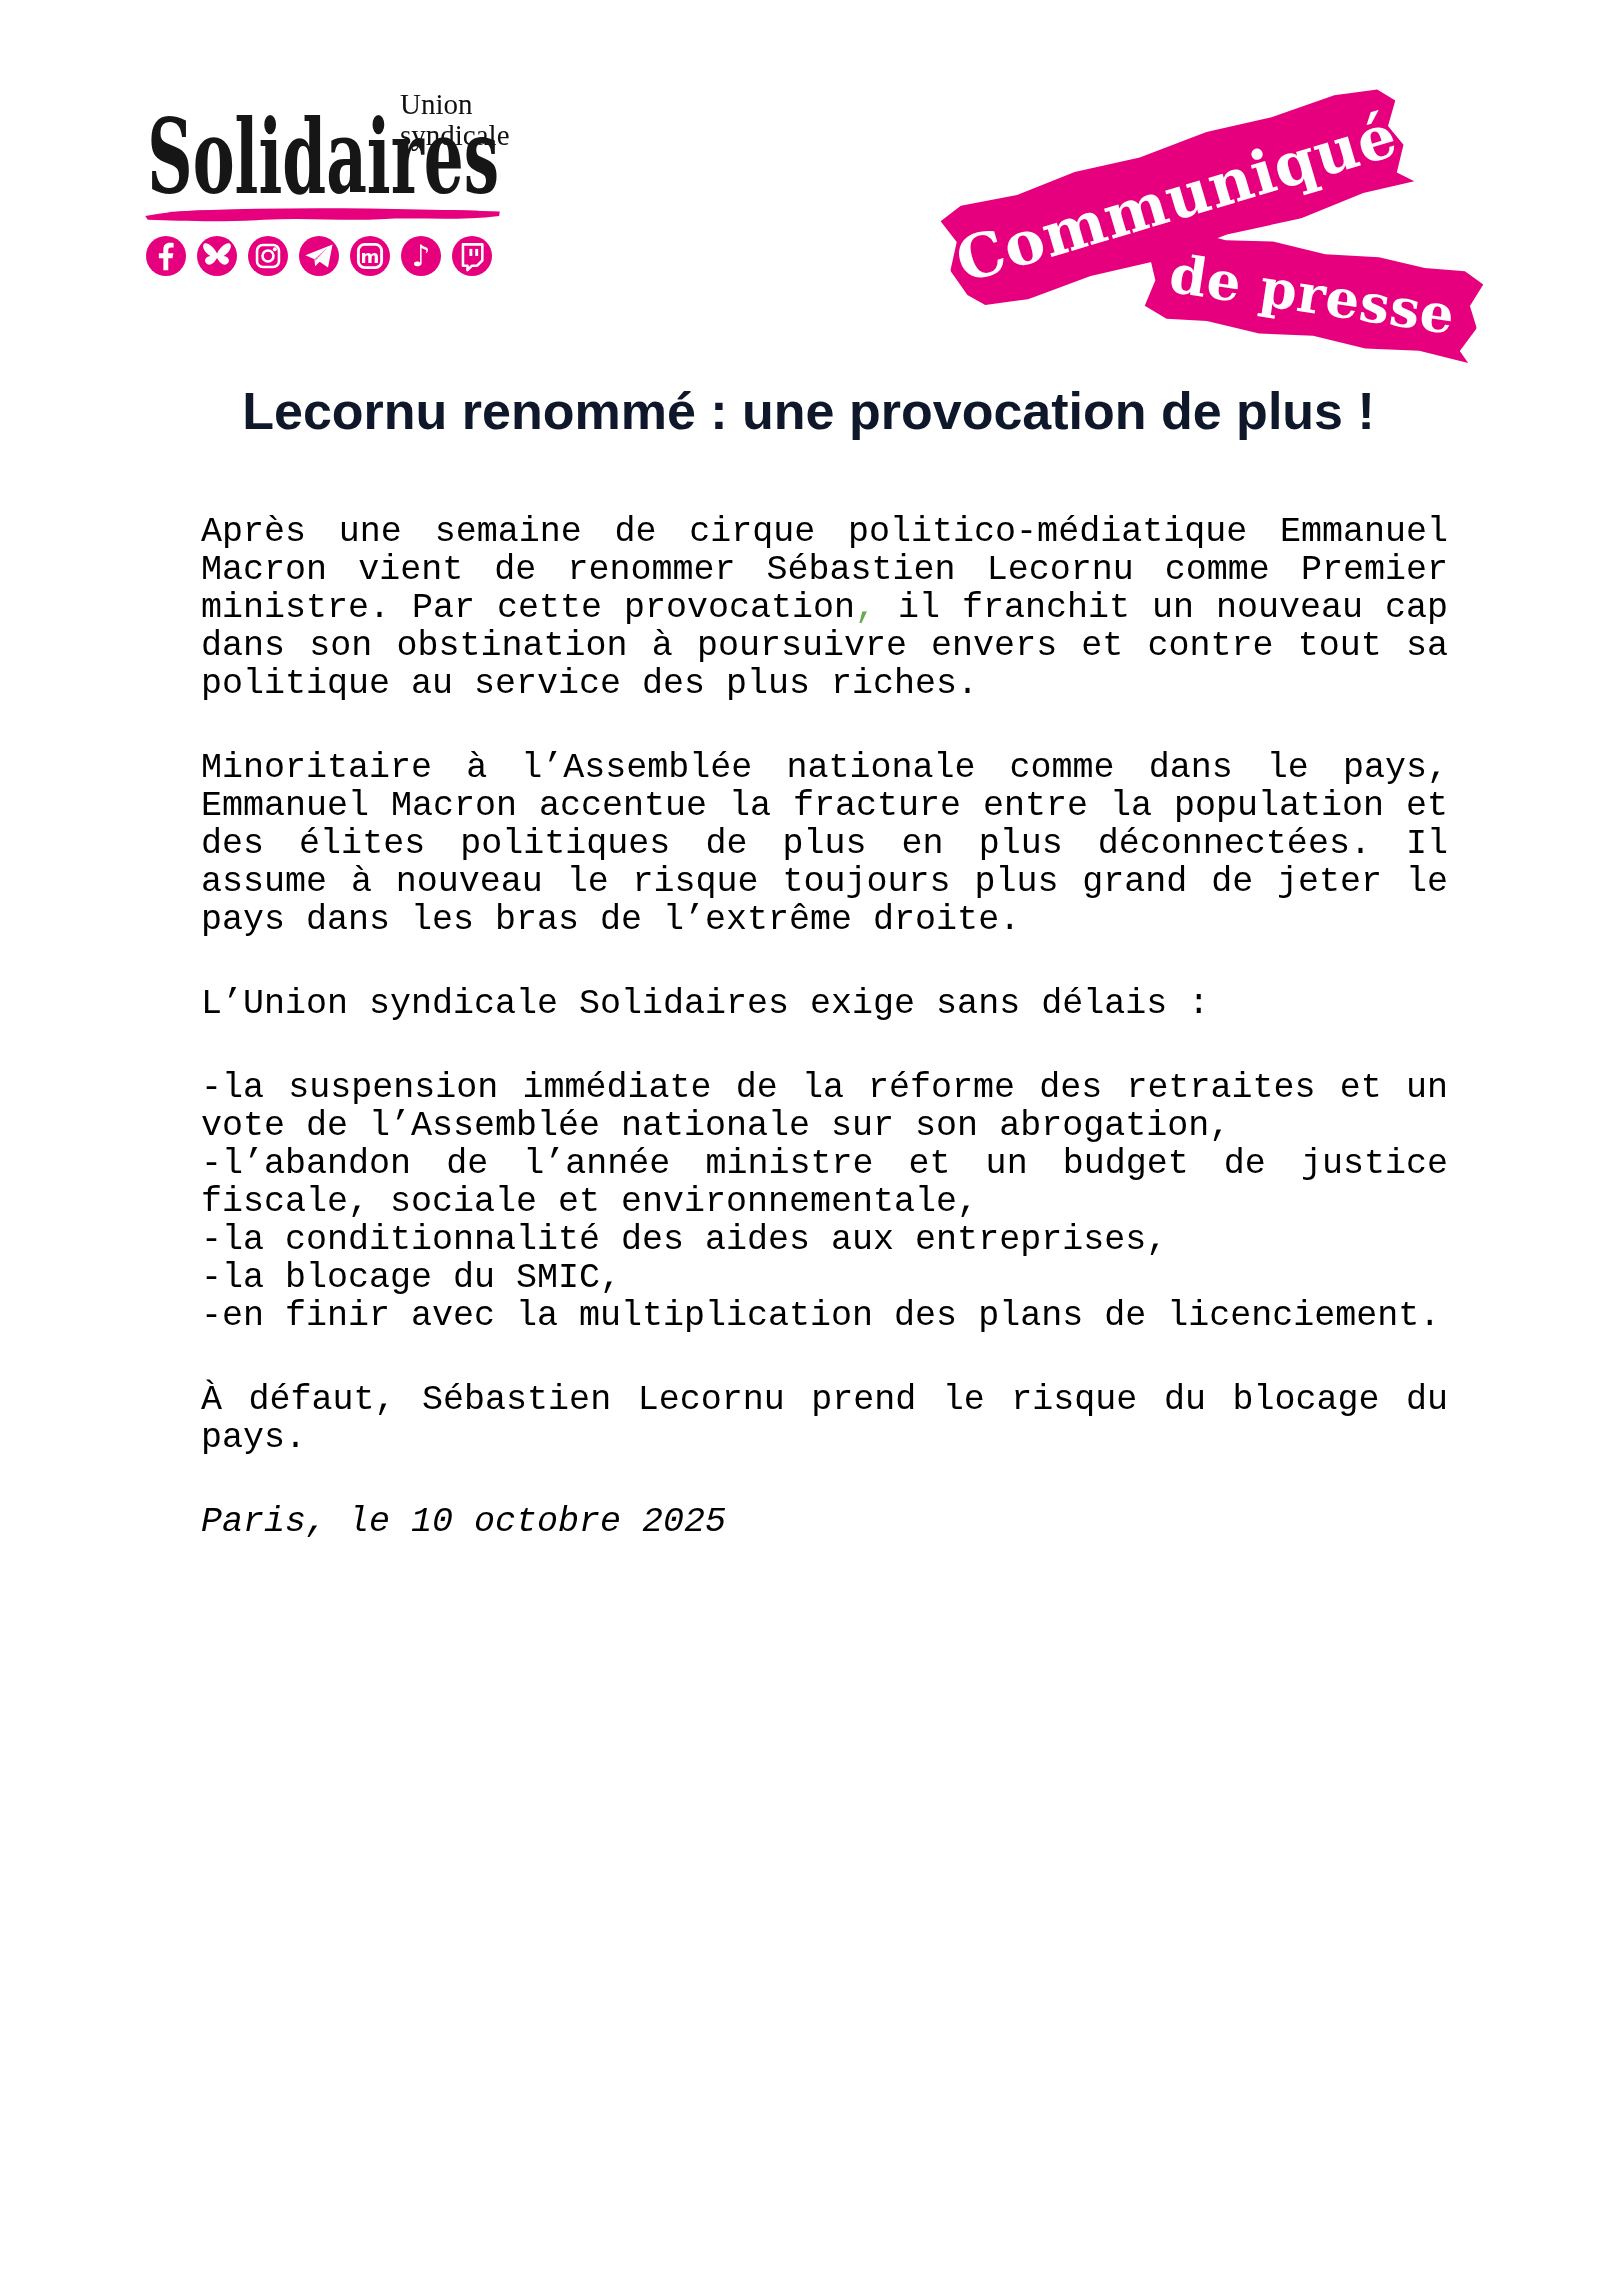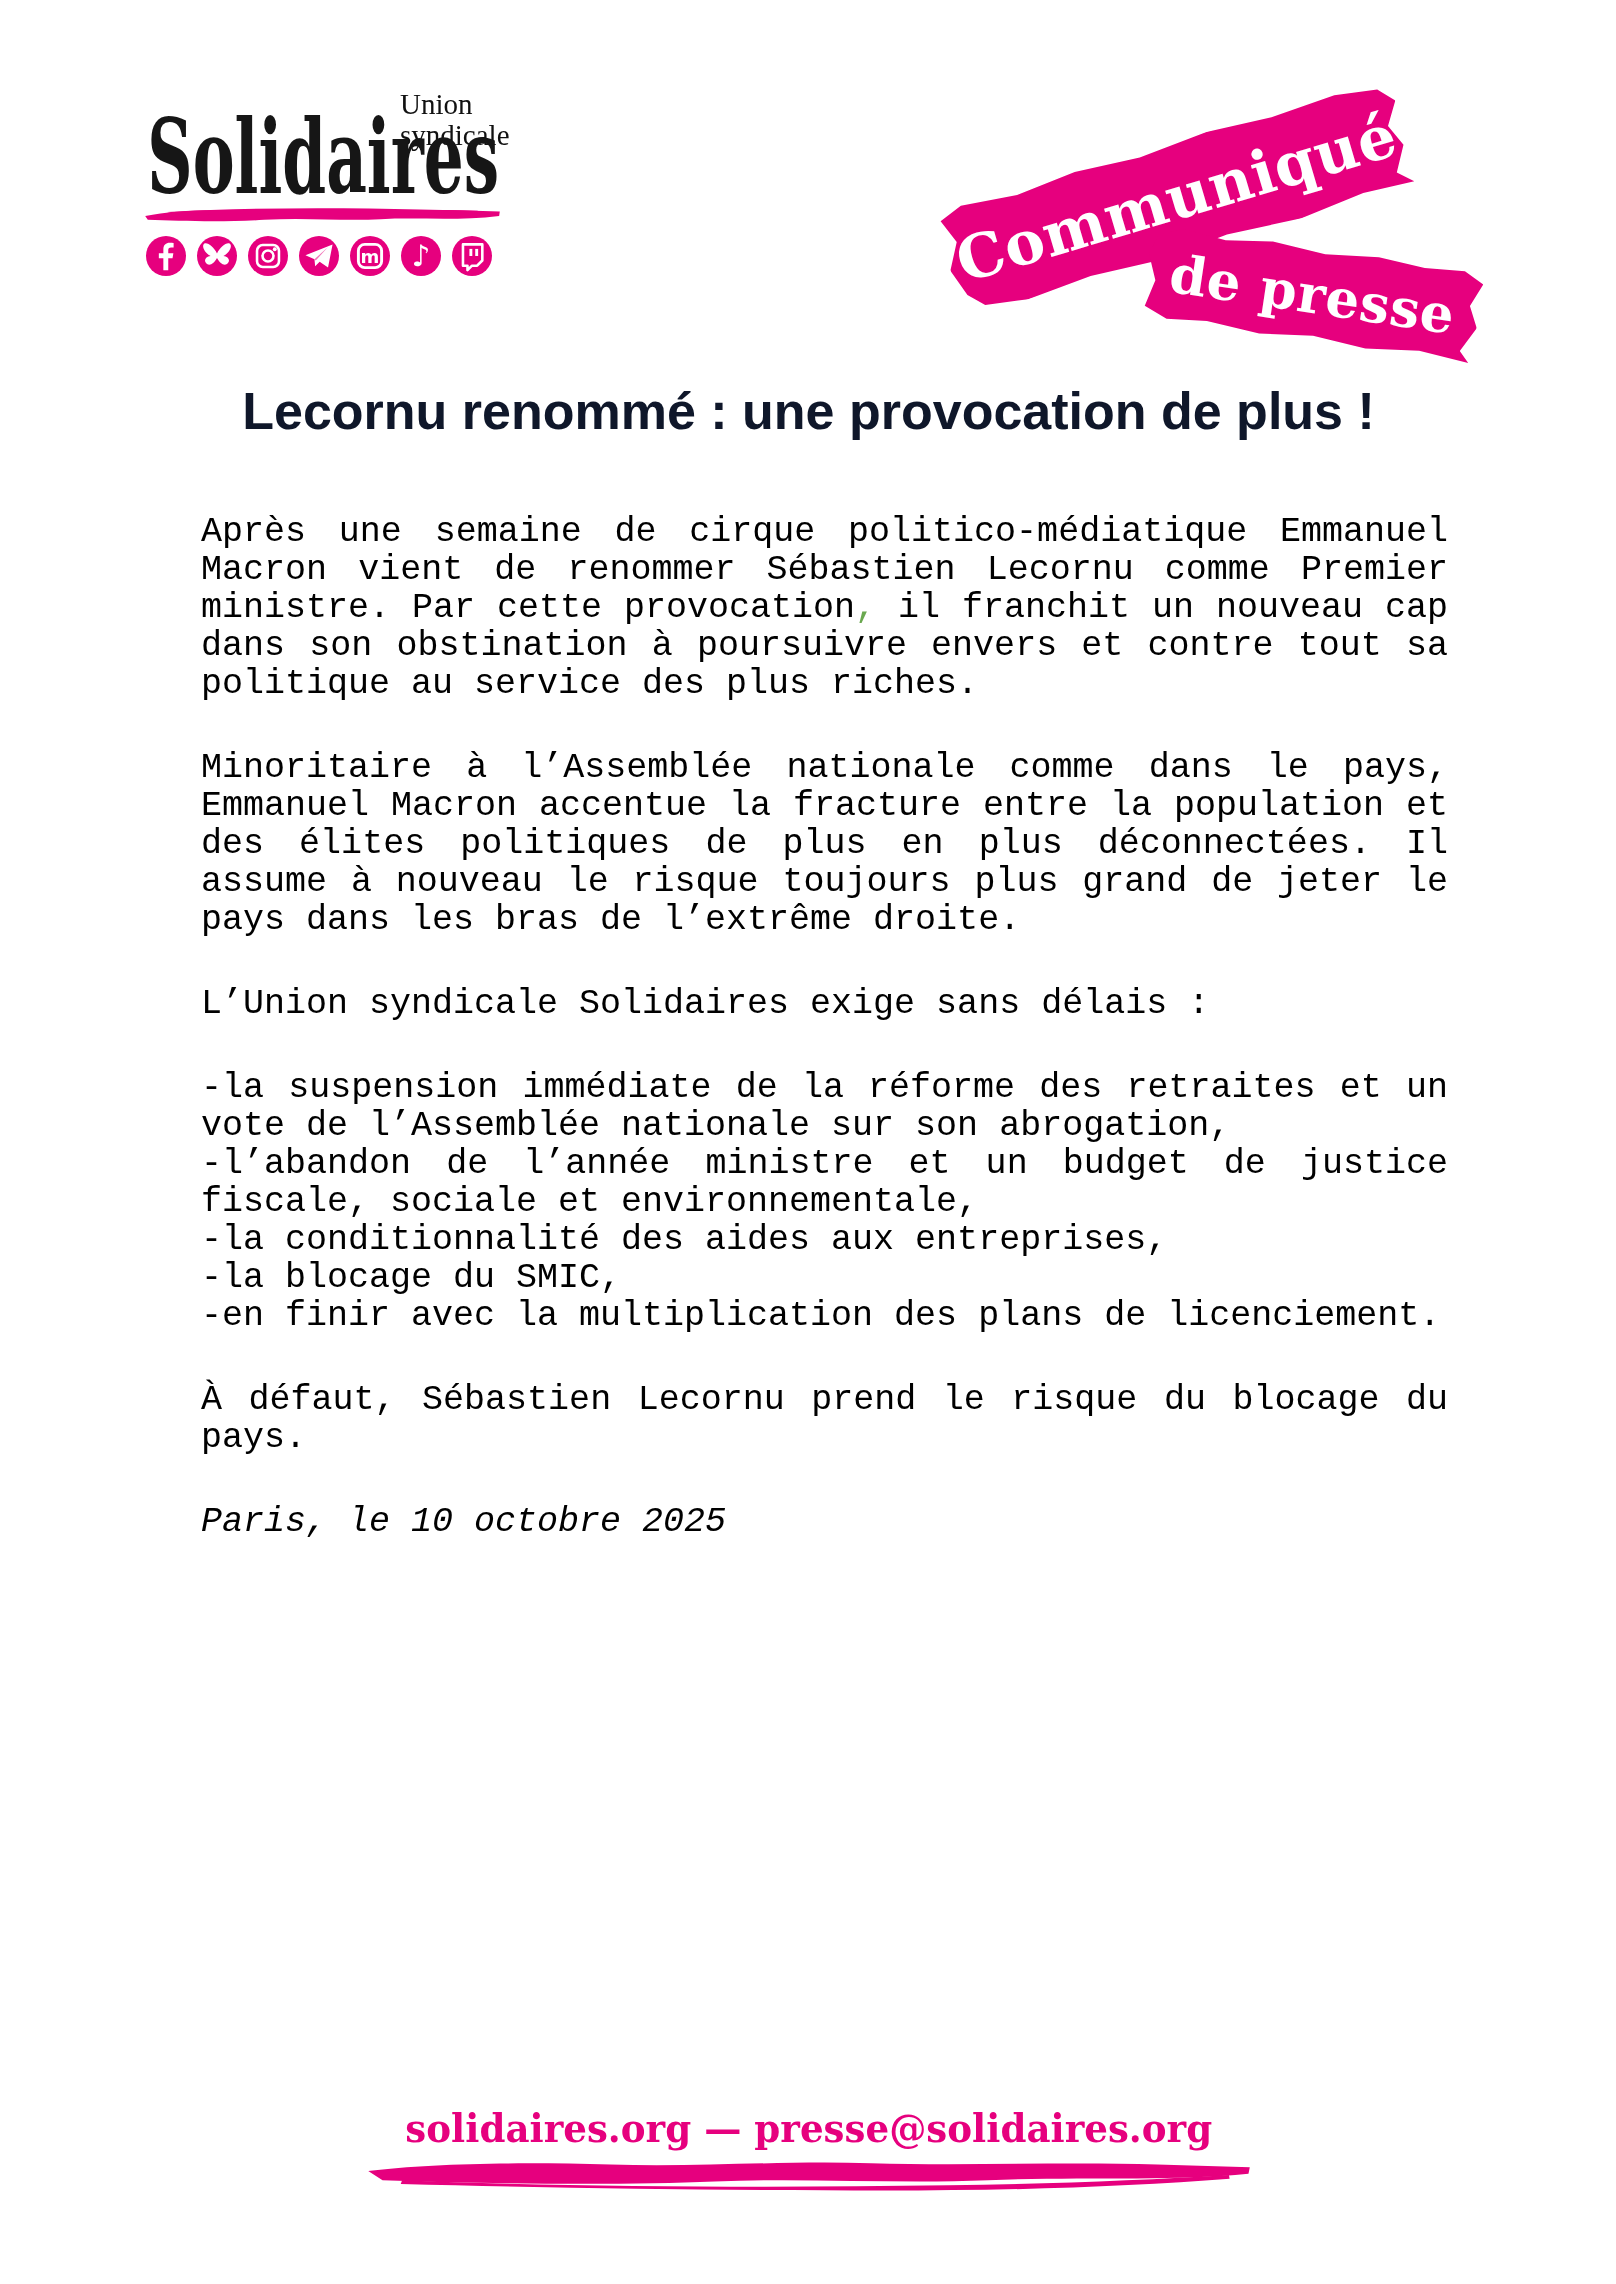--- a/index.html
+++ b/index.html
@@ -152,24 +152,15 @@
       <div>-la conditionnalité des aides aux entreprises,</div>
       <div>-la blocage du SMIC,</div>
       <div>-en finir avec la multiplication des plans de licenciement.</div>
     </div>
 
     <p>À défaut, Sébastien Lecornu prend le risque du blocage du pays.</p>
 
     <p class="dateline">Paris, le 10 octobre 2025</p>
   </div>
 
-  <div class="footer">
-    <div class="footer-line" style="color:#e6007e">
-      <span class="footer-link">solidaires.org</span><span> — </span><span class="footer-link">presse@solidaires.org</span>
-    </div>
-    <svg class="footer-brush" width="892" height="38" viewBox="0 0 1370 58">
-      <path fill="#e6007e" d="M8 26 C100 14 240 12 380 16 C520 20 640 10 780 14 C920 18 1080 12 1220 16 L1362 20 L1360 30 C1240 42 1100 34 960 40 C820 46 680 36 540 42 C400 48 200 46 30 40 Z"></path>
-      <path fill="#e6007e" d="M60 40 C300 50 600 52 900 48 C1050 46 1200 40 1330 32 L1331 38 C1180 50 1000 56 800 56 C560 56 300 52 58 46 Z"></path>
-    </svg>
-  </div>
 
 </div>
 
 
 </body></html>

